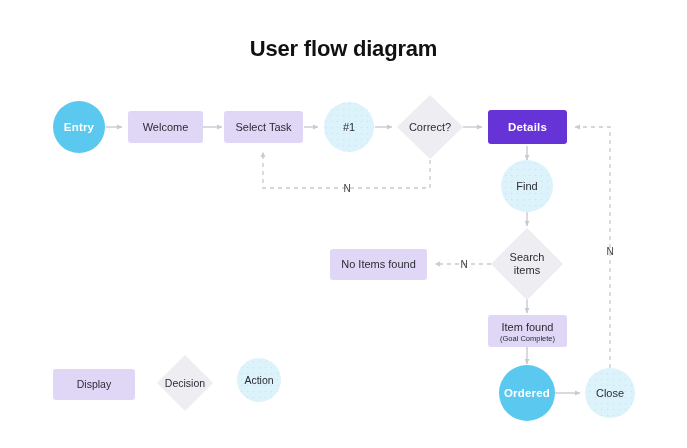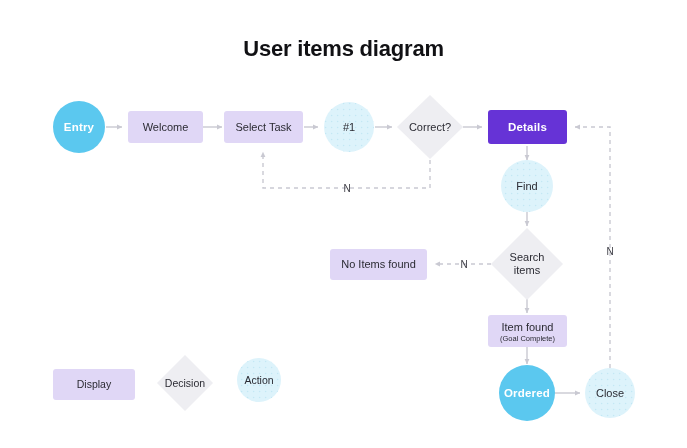--- a/index.html
+++ b/index.html
@@ -21,21 +21,21 @@
   text{font-family:"Liberation Sans", sans-serif;}
   .node-label{font-size:11px;fill:#2b2b33;}
   .node-label-strong{font-size:11.5px;font-weight:bold;fill:#ffffff;letter-spacing:0.2px;}
   .sub-label{font-size:7.5px;fill:#2b2b33;}
   .edge-label{font-size:10px;fill:#3a3a42;}
   .legend-label{font-size:10.5px;fill:#2b2b33;}
 </style>
 </head>
 <body>
 
-<div class="title">User items diagram</div>
+<div class="title">User flow diagram</div>
 
 <div id="canvas">
 <svg width="687" height="448" viewBox="0 0 687 448" xmlns="http://www.w3.org/2000/svg">
   <defs>
     <pattern id="dots" width="6" height="6" patternUnits="userSpaceOnUse">
       <circle cx="1.6" cy="1.6" r="0.75" fill="#bfe6f4" opacity="0.85"></circle>
     </pattern>
     <marker id="arrow" markerWidth="6" markerHeight="6" refX="5" refY="3" orient="auto" markerUnits="userSpaceOnUse">
       <path d="M0,0.6 L5.2,3 L0,5.4 z" fill="#c9c9d2"></path>
     </marker>

